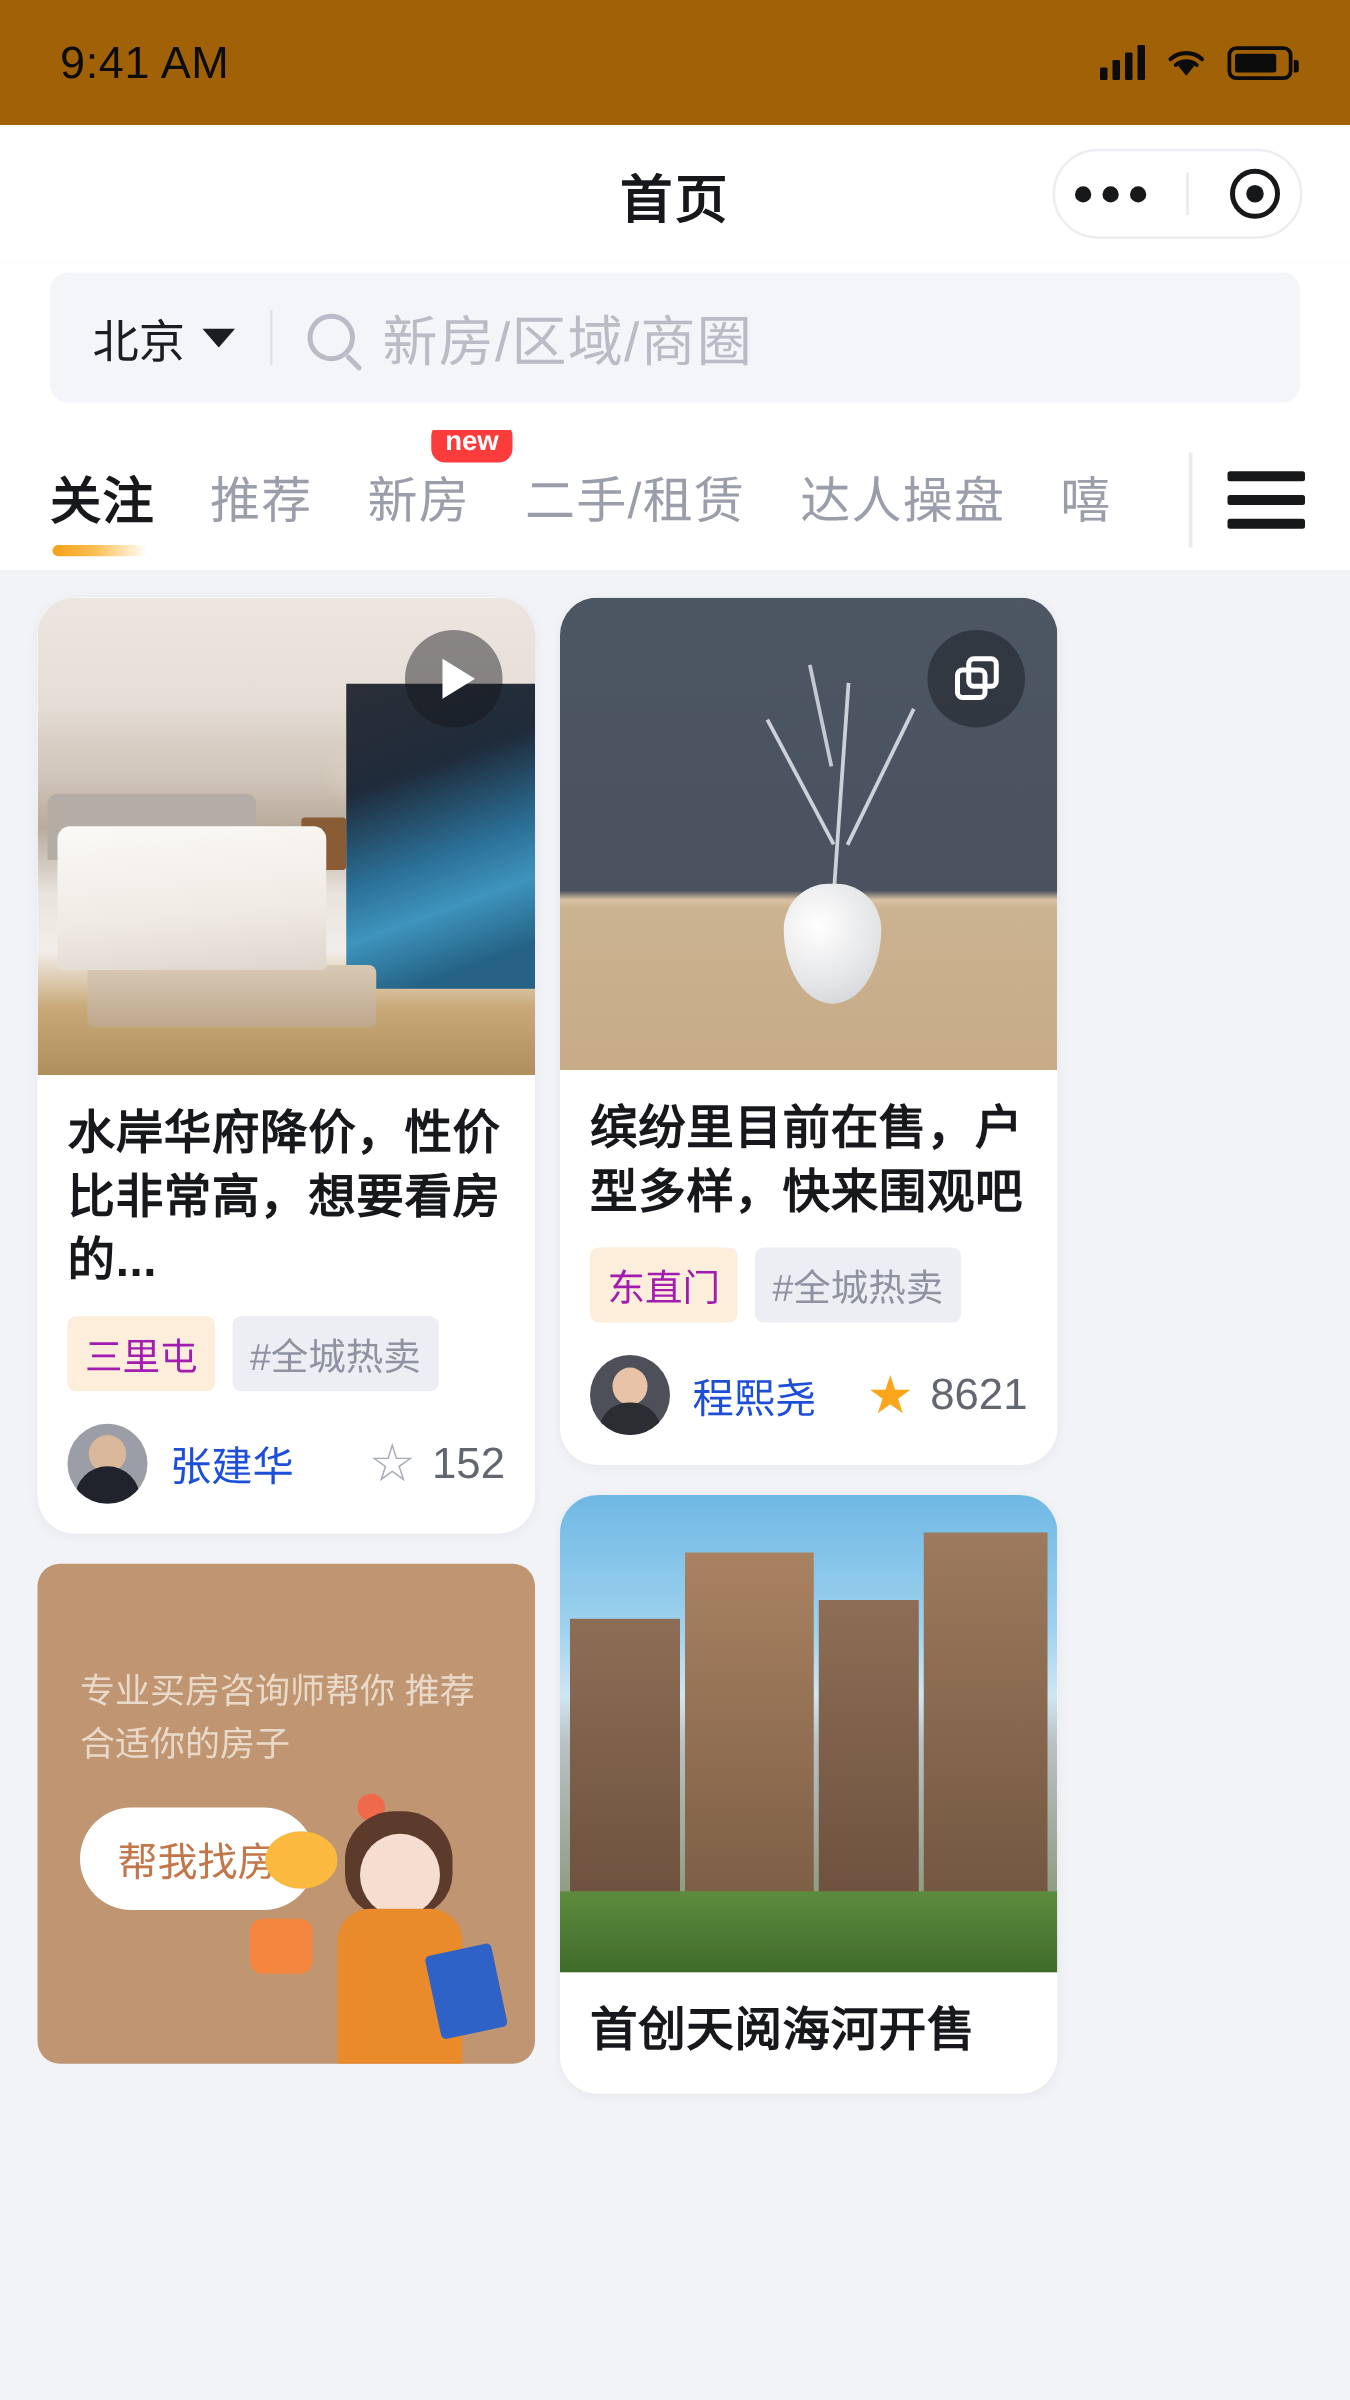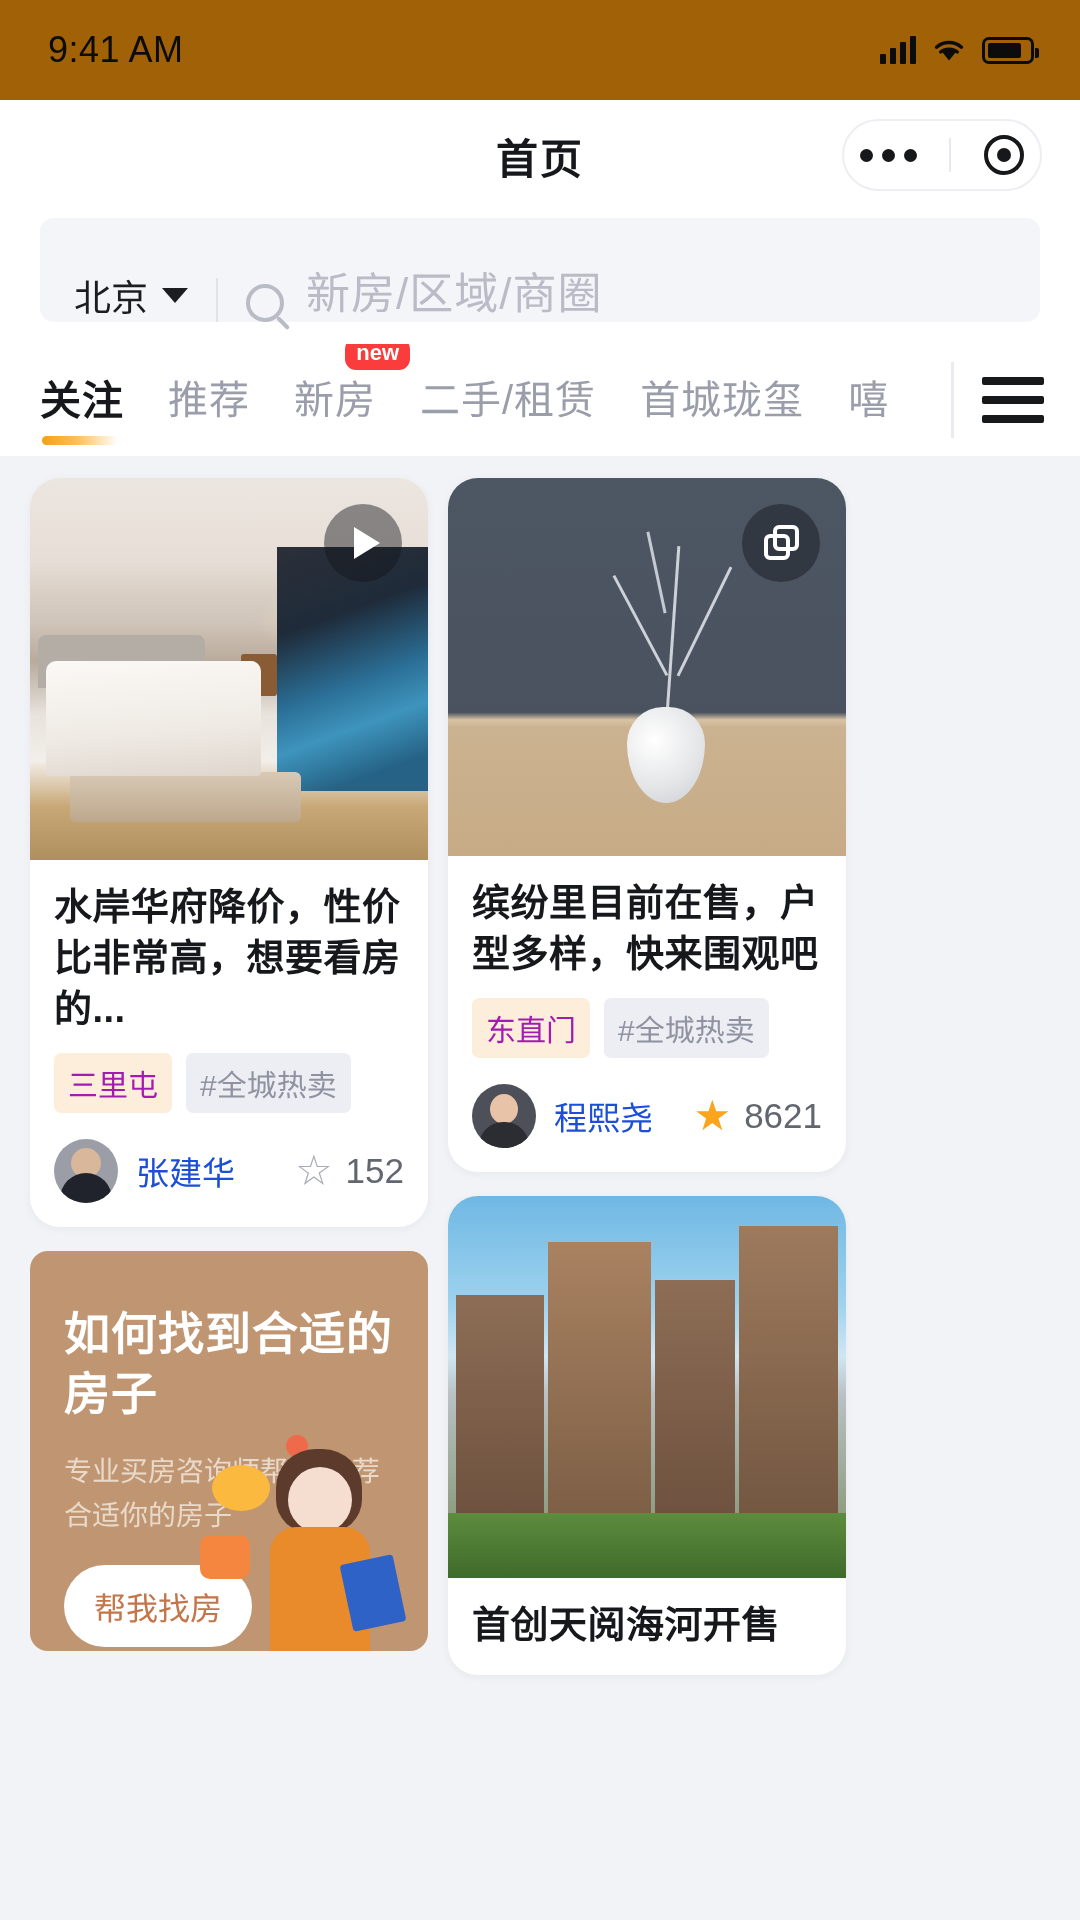--- a/index.html
+++ b/index.html
@@ -42,21 +42,21 @@
   .dots i{ width:13px; height:13px; border-radius:50%; background:#17181a; display:block;}
   .cap-div{ width:2px; height:34px; background:#e7e9ee;}
   .target{ width:40px; height:40px; border:4px solid #17181a; border-radius:50%;
            display:flex; align-items:center; justify-content:center;}
   .target i{ width:14px; height:14px; border-radius:50%; background:#17181a; display:block;}
 
   
   .search-wrap{ background:#fff; padding:8px 40px 22px;}
   .searchbar{
     height:104px; background:#f4f5f9; border-radius:14px;
-    display:flex; align-items:flex-end; padding:0 34px;
+    display:flex; align-items:center; padding:0 34px;
   }
   .city{ display:flex; align-items:center; gap:14px; flex:none;}
   .city-name{ font-size:37px; color:#1b1d21; font-weight:500;}
   .caret{ width:0;height:0;border-left:13px solid transparent;border-right:13px solid transparent;border-top:15px solid #1b1d21;}
   .s-div{ width:2px; height:44px; background:#dfe2e9; margin:0 28px;}
   .s-icon{ width:38px;height:38px;border:4px solid #b9bcc6;border-radius:50%;position:relative;flex:none;}
   .s-icon::after{content:"";position:absolute;right:-11px;bottom:-7px;width:16px;height:4px;background:#b9bcc6;border-radius:3px;transform:rotate(45deg);}
   .s-ph{ font-size:44px; color:#b9bcc6; margin-left:22px; letter-spacing:1px;}
 
   
@@ -253,21 +253,21 @@
       <span class="tab-label">推荐</span>
     </div>
     <div class="tab">
       <span class="tab-label">新房</span>
       <span class="new-badge">new</span>
     </div>
     <div class="tab">
       <span class="tab-label">二手/租赁</span>
     </div>
     <div class="tab">
-      <span class="tab-label">首城珑玺</span>
+      <span class="tab-label">达人操盘</span>
     </div>
     <div class="tab clipped">
       <span class="tab-label">嘻</span>
     </div>
   </div>
   <span class="tab-sep"></span>
   <div class="tabs-fade">
     <span class="hamburger">
         <i></i>
         <i></i>
@@ -304,21 +304,20 @@
           </div>
           <div class="like">
             <span class="star outline">☆</span>
             <span class="like-count">152</span>
           </div>
         </div>
       </div>
     </div>
 
     <div class="promo">
-      <div class="promo-title">如何找到合适的房子</div>
       <div class="promo-sub">专业买房咨询师帮你
 推荐合适你的房子</div>
       <span class="promo-btn">帮我找房</span>
       <div class="promo-girl">
         <span class="pg-bub1"></span>
           <span class="pg-bub2"></span>
           <span class="pg-dot"></span>
         <span class="pg-hair"></span>
           <span class="pg-face"></span>
         <span class="pg-body"></span>

